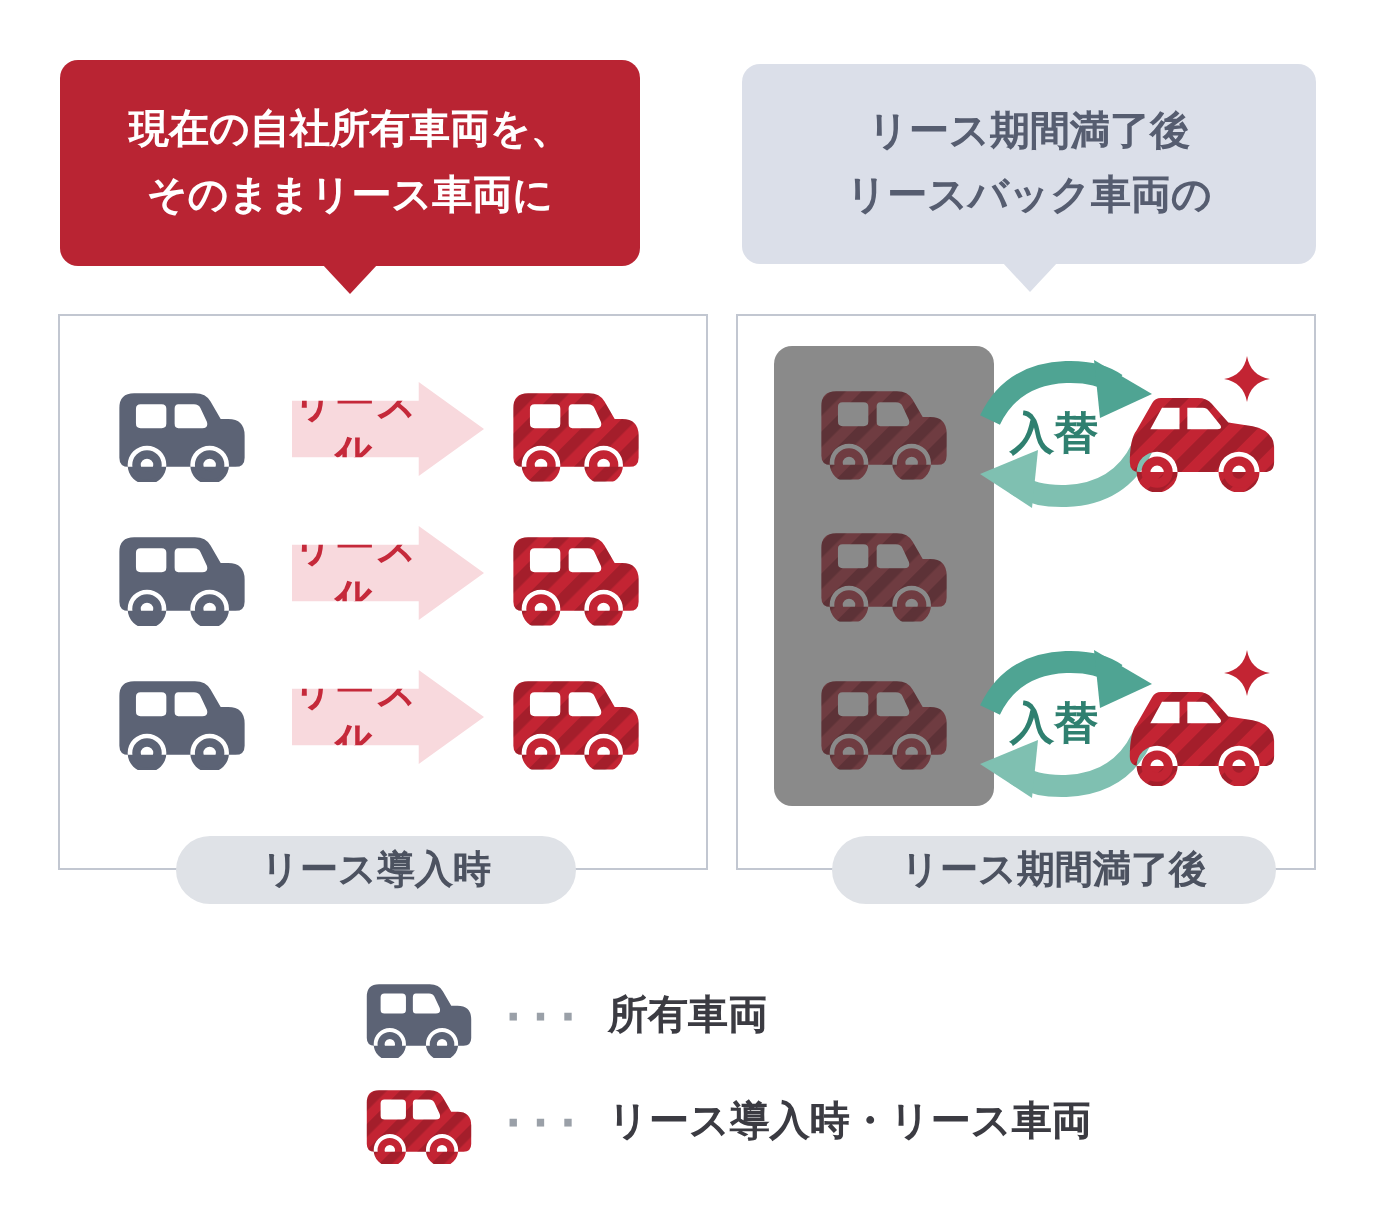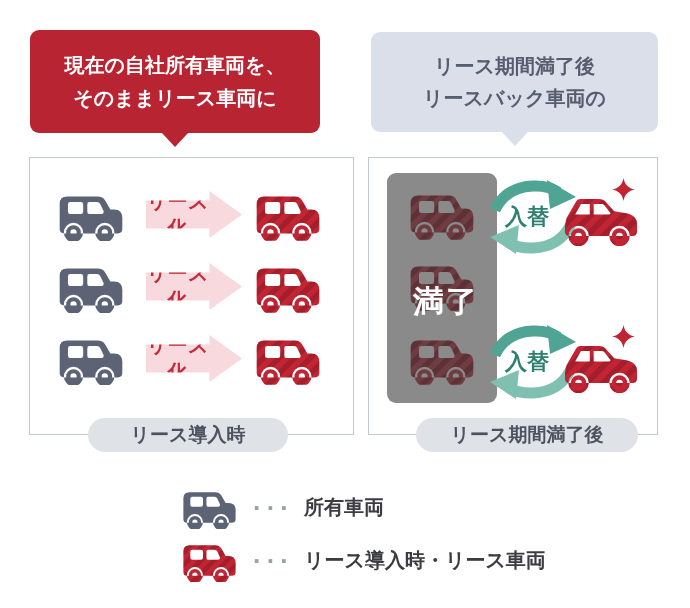--- a/index.html
+++ b/index.html
@@ -164,21 +164,20 @@
     <div class="graybox">
       <svg class="car" style="left:20px; top:15px; width:70px; height:52px; color:#6f3c41; --hub:#8a8a8a;">
           <use href="#car-suv-striped"></use>
         </svg>
       <svg class="car" style="left:20px; top:86px; width:70px; height:52px; color:#6f3c41; --hub:#8a8a8a;">
           <use href="#car-suv-striped"></use>
         </svg>
       <svg class="car" style="left:20px; top:160px; width:70px; height:52px; color:#6f3c41; --hub:#8a8a8a;">
           <use href="#car-suv-striped"></use>
         </svg>
-      <div class="expired">満了</div>
     </div>
 
     <svg class="swap-arrows" style="left:120px; top:20px;">
         <use href="#swap"></use>
       </svg>
     <div class="swap-label" style="left:136px; top:44px;">入替</div>
     <svg class="car" style="left:192px; top:33px; width:78px; height:55px; color:#c32433;">
         <use href="#car-sedan-striped"></use>
       </svg>
     <svg class="sparkle" style="left:243px; top:20px;">

